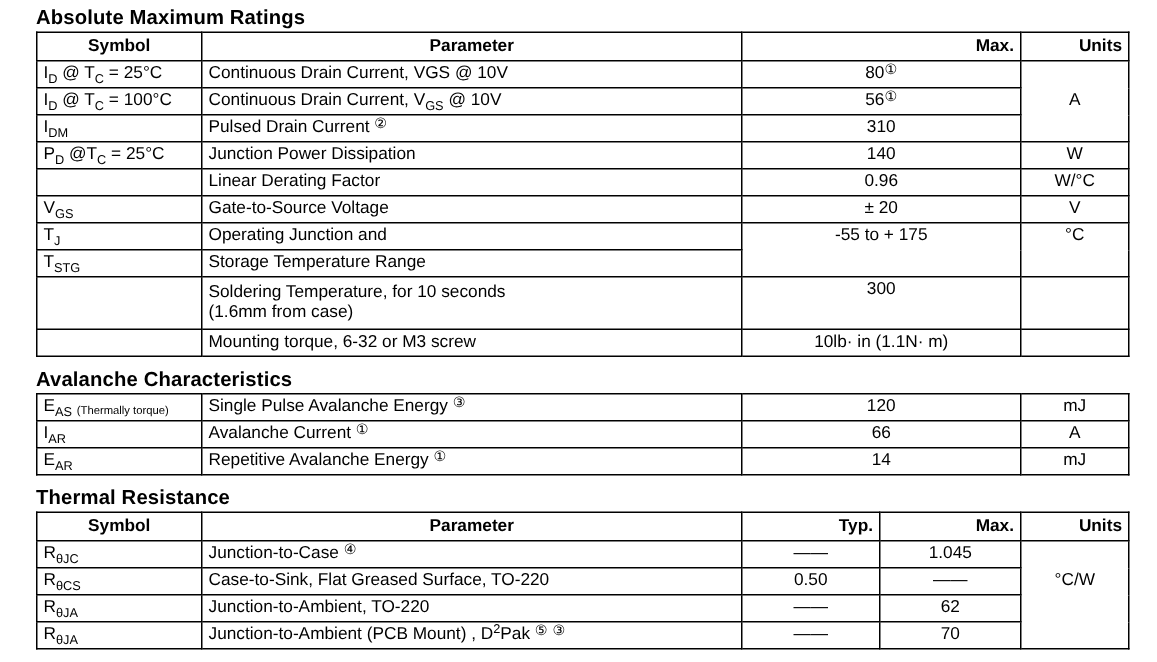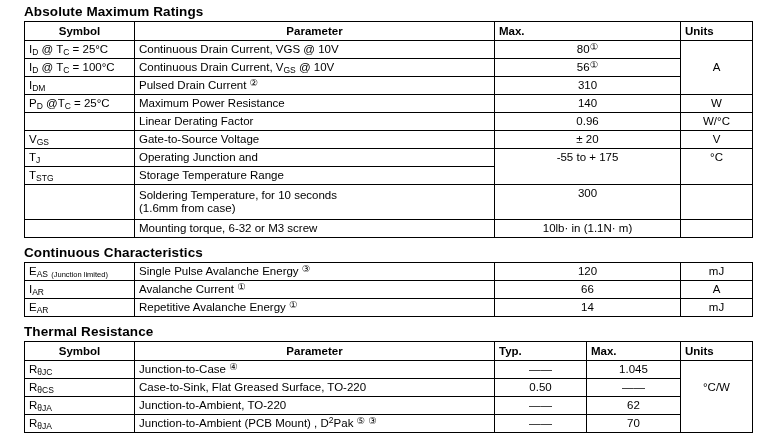--- a/index.html
+++ b/index.html
@@ -40,21 +40,21 @@
   table.spec td, table.spec th {
     border: 1px solid #000000;
     padding: 0 4px;
     height: 17px;
     vertical-align: middle;
     font-weight: normal;
     font-size: 11.5px;
     line-height: 13px;
   }
   table.spec th {
-    text-align: left;
+    text-align: right;
     font-weight: bold;
     height: 18px;
   }
   .c-sym { width: 110px; text-align: left; padding-left: 5px; }
   .c-par { text-align: left; padding-left: 6px; }
   .c-val { text-align: center; }
   .c-unit { width: 72px; text-align: center; }
   .c-typ { width: 92px; text-align: center; }
   .c-max { width: 92px; text-align: center; }
 
@@ -123,21 +123,21 @@
         <td class="c-unit merge-mid">A</td>
       </tr>
       <tr>
         <td class="c-sym">I<sub>DM</sub></td>
         <td class="c-par">Pulsed Drain Current <span class="circnum">②</span></td>
         <td class="c-val">310</td>
         <td class="c-unit merge-bot"></td>
       </tr>
       <tr>
         <td class="c-sym">P<sub>D</sub> @T<sub>C</sub> = 25°C</td>
-        <td class="c-par">Maximum Power Resistance</td>
+        <td class="c-par">Junction Power Dissipation</td>
         <td class="c-val">140</td>
         <td class="c-unit">W</td>
       </tr>
       <tr>
         <td class="c-sym"></td>
         <td class="c-par">Linear Derating Factor</td>
         <td class="c-val">0.96</td>
         <td class="c-unit">W/°C</td>
       </tr>
       <tr>
@@ -166,32 +166,32 @@
       </tr>
       <tr>
         <td class="c-sym"></td>
         <td class="c-par">Mounting torque, 6-32 or M3 screw</td>
         <td class="c-val">10lb· in (1.1N· m)</td>
         <td class="c-unit"></td>
       </tr>
     </tbody>
   </table>
 
-  <div class="section-title second">Continuous Characteristics</div>
+  <div class="section-title second">Avalanche Characteristics</div>
 
   <table class="spec">
     <colgroup>
       <col style="width:110px">
         <col>
         <col style="width:186px">
         <col style="width:72px">
     </colgroup>
     <tbody>
       <tr>
-        <td class="c-sym">E<sub>AS</sub> <span class="tiny">(Junction limited)</span></td>
+        <td class="c-sym">E<sub>AS</sub> <span class="tiny">(Thermally torque)</span></td>
         <td class="c-par">Single Pulse Avalanche Energy <span class="circnum">③</span></td>
         <td class="c-val">120</td>
         <td class="c-unit">mJ</td>
       </tr>
       <tr>
         <td class="c-sym">I<sub>AR</sub></td>
         <td class="c-par">Avalanche Current <span class="circnum">①</span></td>
         <td class="c-val">66</td>
         <td class="c-unit">A</td>
       </tr>

